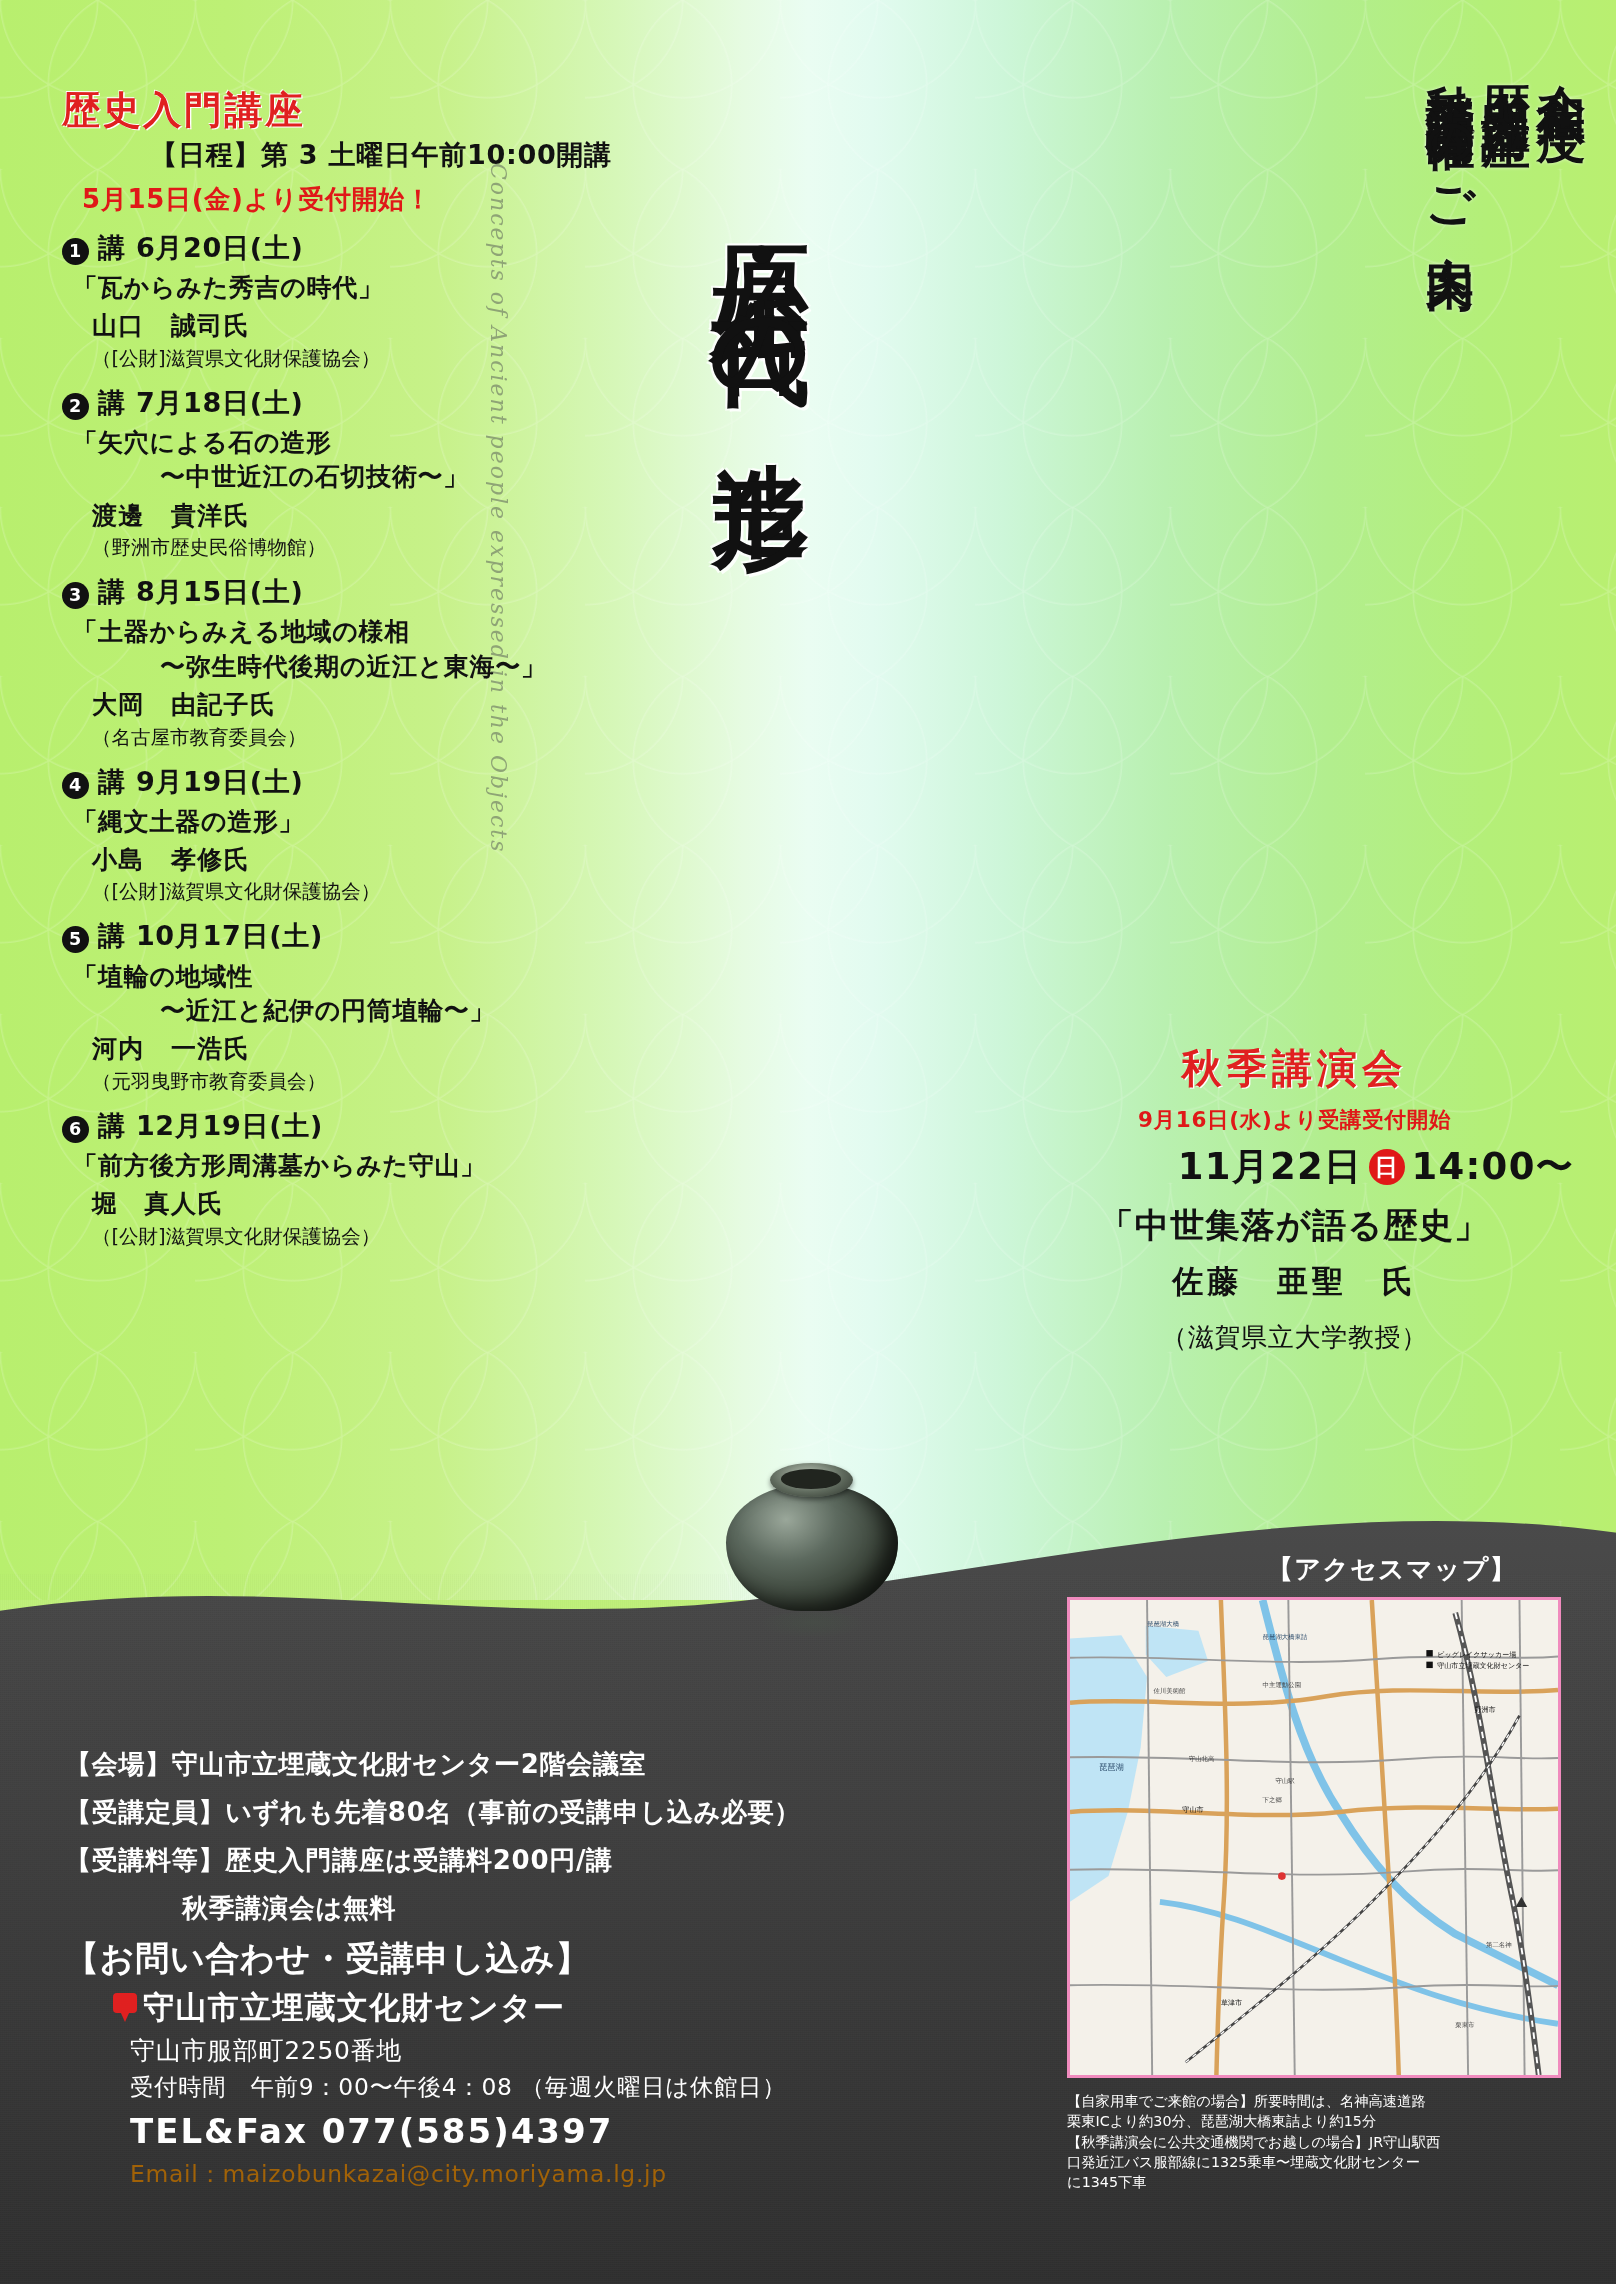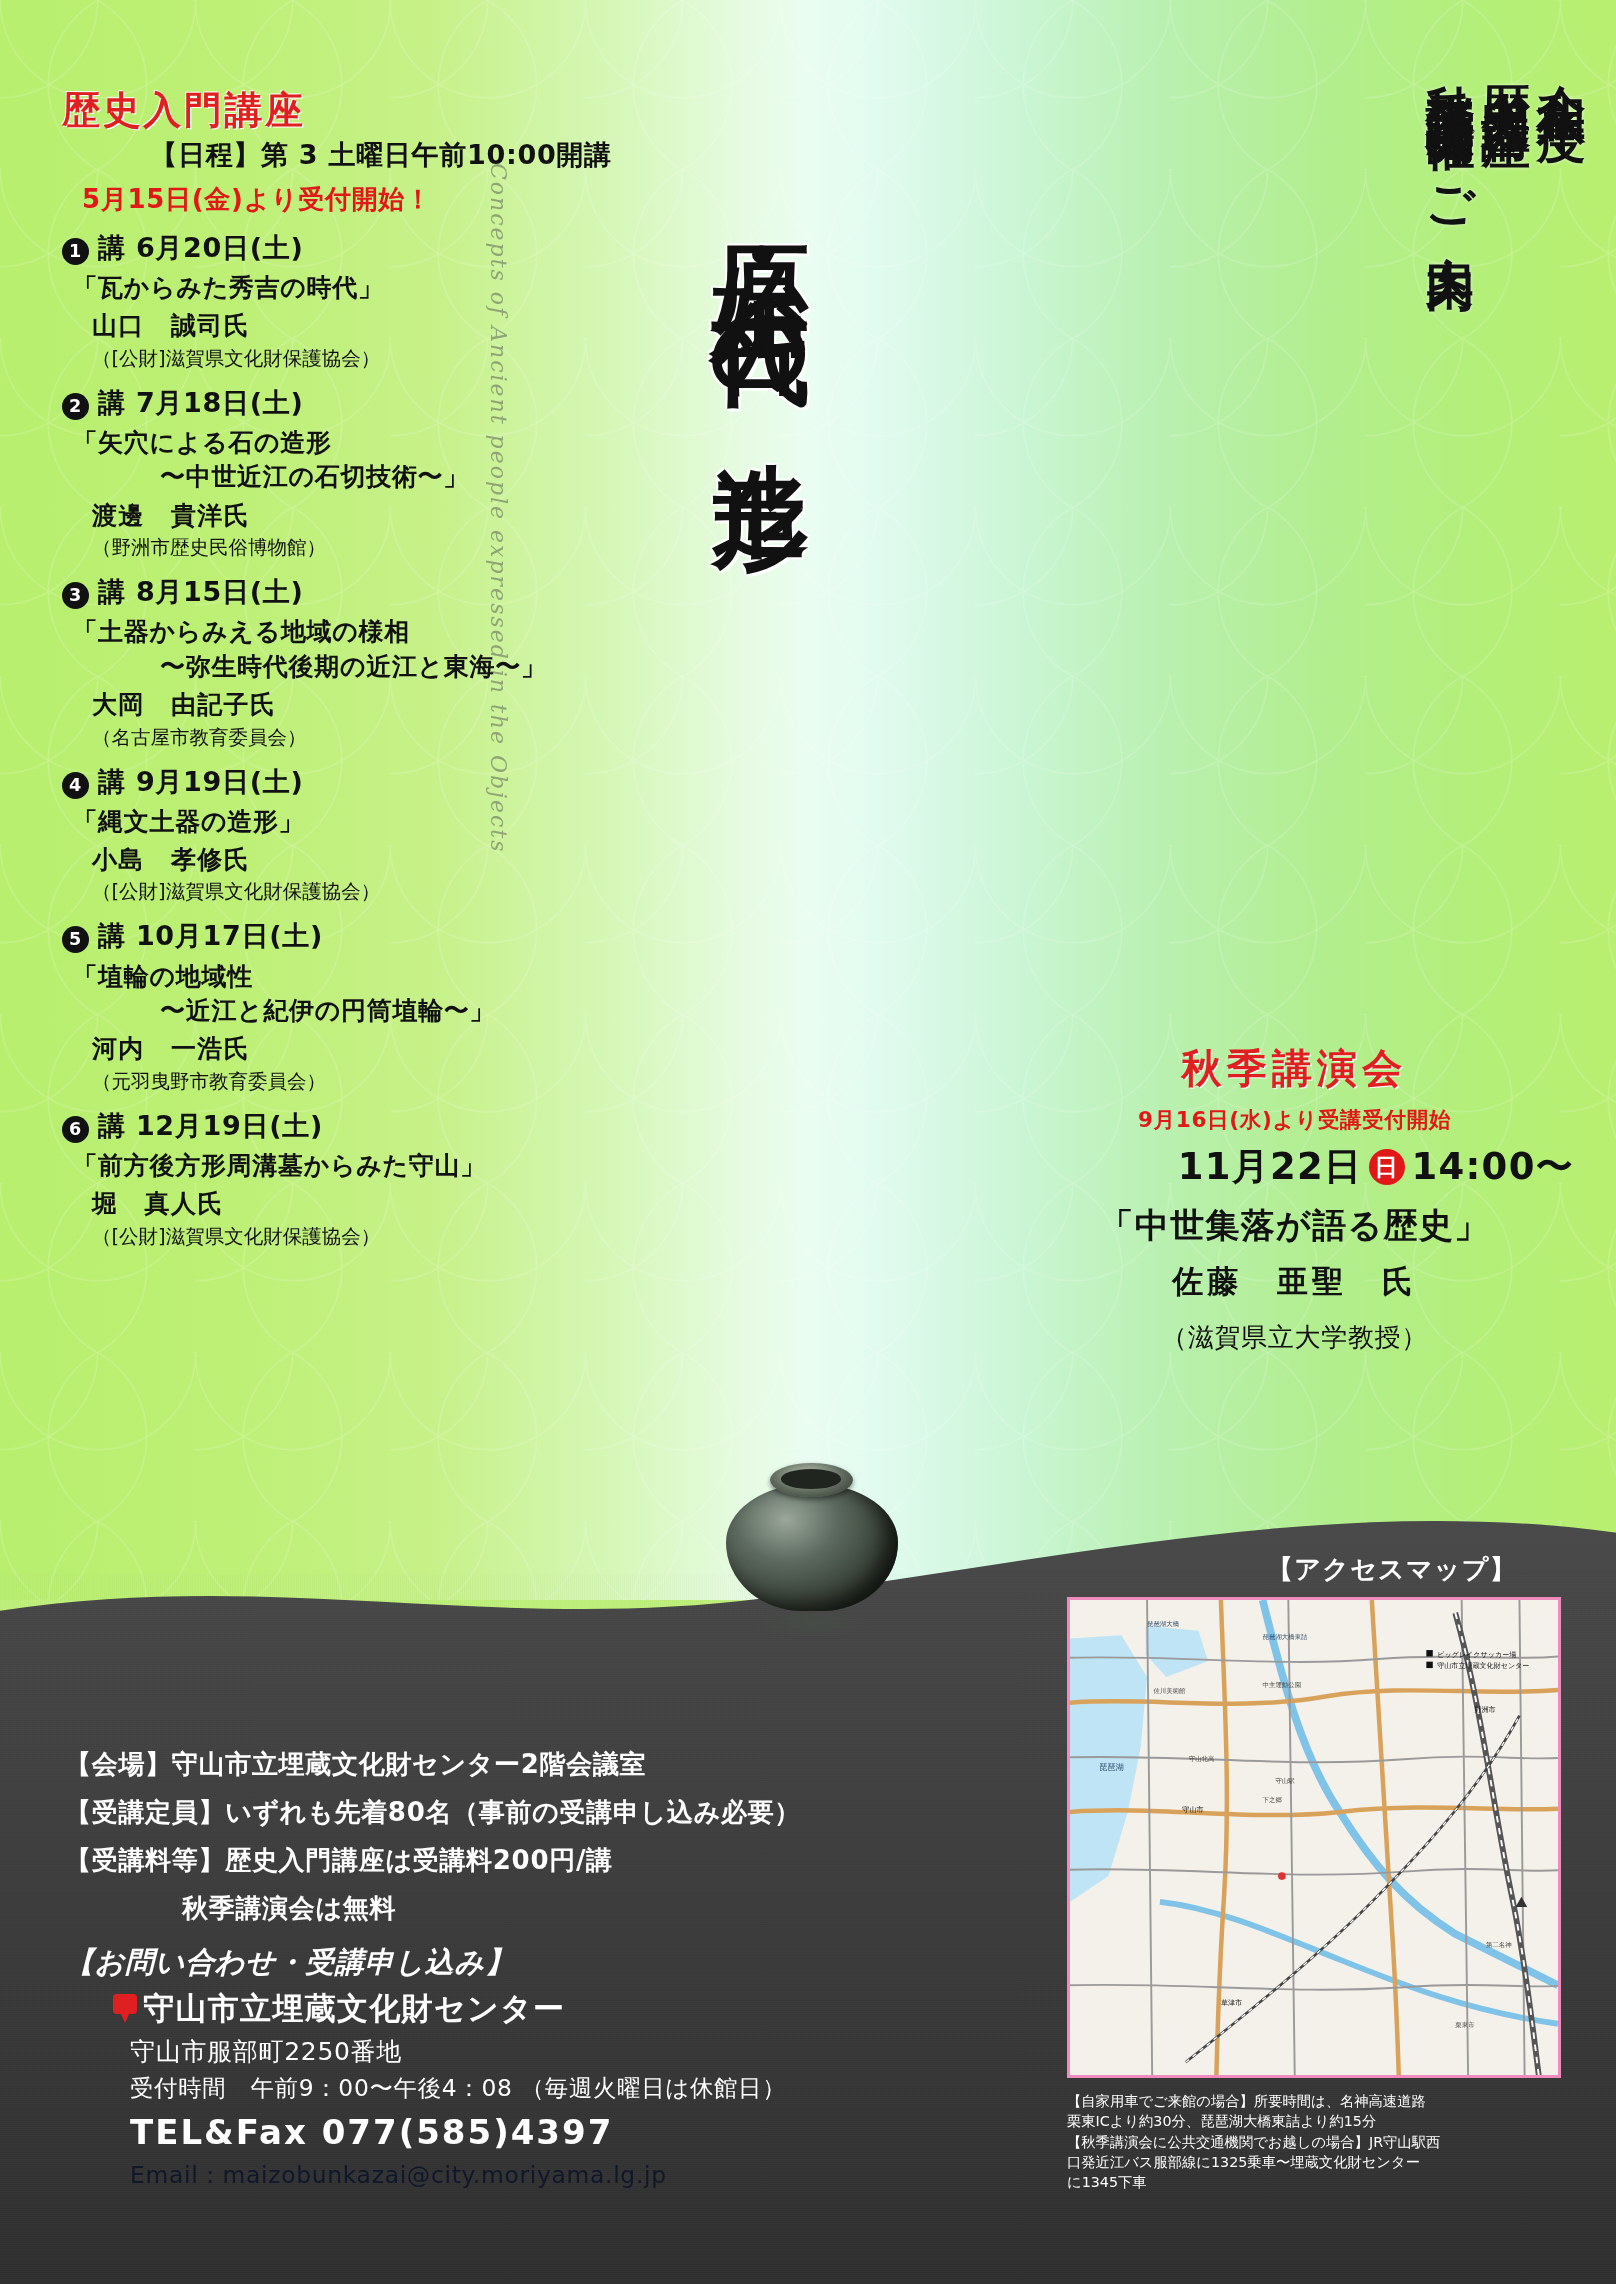--- a/index.html
+++ b/index.html
@@ -146,26 +146,26 @@
   #map-canvas{position:absolute;inset:0;}
   #map-legend{
     position:absolute;left:1067px;top:2091px;width:501px;color:#fff;
     font-size:14.3px;line-height:1.42;letter-spacing:0px;
   }
 
   
   #info{position:absolute;left:65px;top:1734px;width:930px;color:#fff;}
   #info .l{font-size:26px;font-weight:bold;margin-top:13px;letter-spacing:0.7px;}
   #info .l.center{padding-left:117px;}
-  #info .contact-title{font-size:29px;font-weight:bold;margin-top:17px;letter-spacing:0.7px;font-style:italic;}
+  #info .contact-title{font-size:34px;font-weight:bold;margin-top:10px;letter-spacing:0.7px;}
   #info .org{font-size:31px;font-weight:bold;margin-top:5.2px;letter-spacing:1.3px;padding-left:47px;}
   #info .addr{font-size:25px;margin-top:5.2px;letter-spacing:0.7px;padding-left:65px;}
   #info .hours{font-size:23.4px;margin-top:3.9px;letter-spacing:0.7px;padding-left:65px;}
   #info .tel{font-size:34px;font-weight:bold;margin-top:7.8px;letter-spacing:2px;padding-left:65px;}
-  #info .mail{font-size:23.4px;margin-top:6.5px;letter-spacing:0.7px;padding-left:65px;color:#0f172a;}
+  #info .mail{font-size:23.4px;margin-top:6.5px;letter-spacing:0.7px;padding-left:65px;color:#a16207;}
   .pin{
     display:inline-block;width:26px;height:30px;margin-right:5.2px;vertical-align:-5.2px;
     position:relative;
   }
   .pin .p1{position:absolute;left:1.3px;top:0;width:23.4px;height:19.5px;background:#e02020;border-radius:3.9px;}
   .pin .p2{position:absolute;left:7.8px;top:17px;width:10.4px;height:11.7px;background:#e02020;
     clip-path:polygon(0 0,100% 0,50% 100%);}
 </style>
 </head>
 <body>

